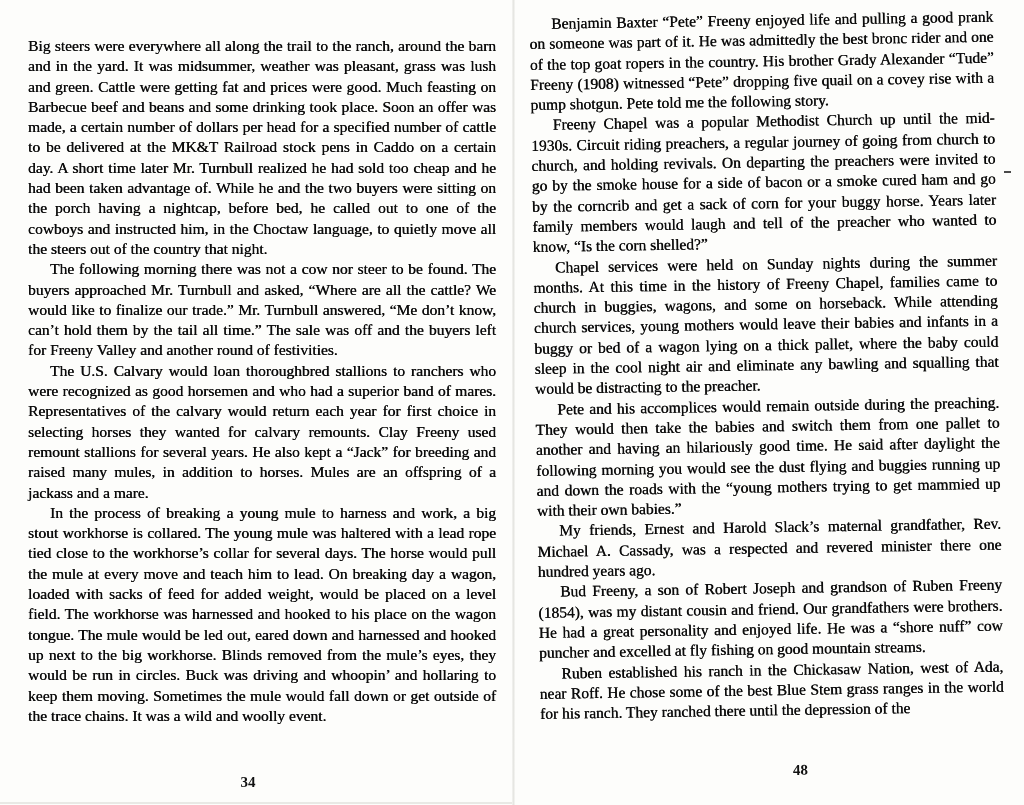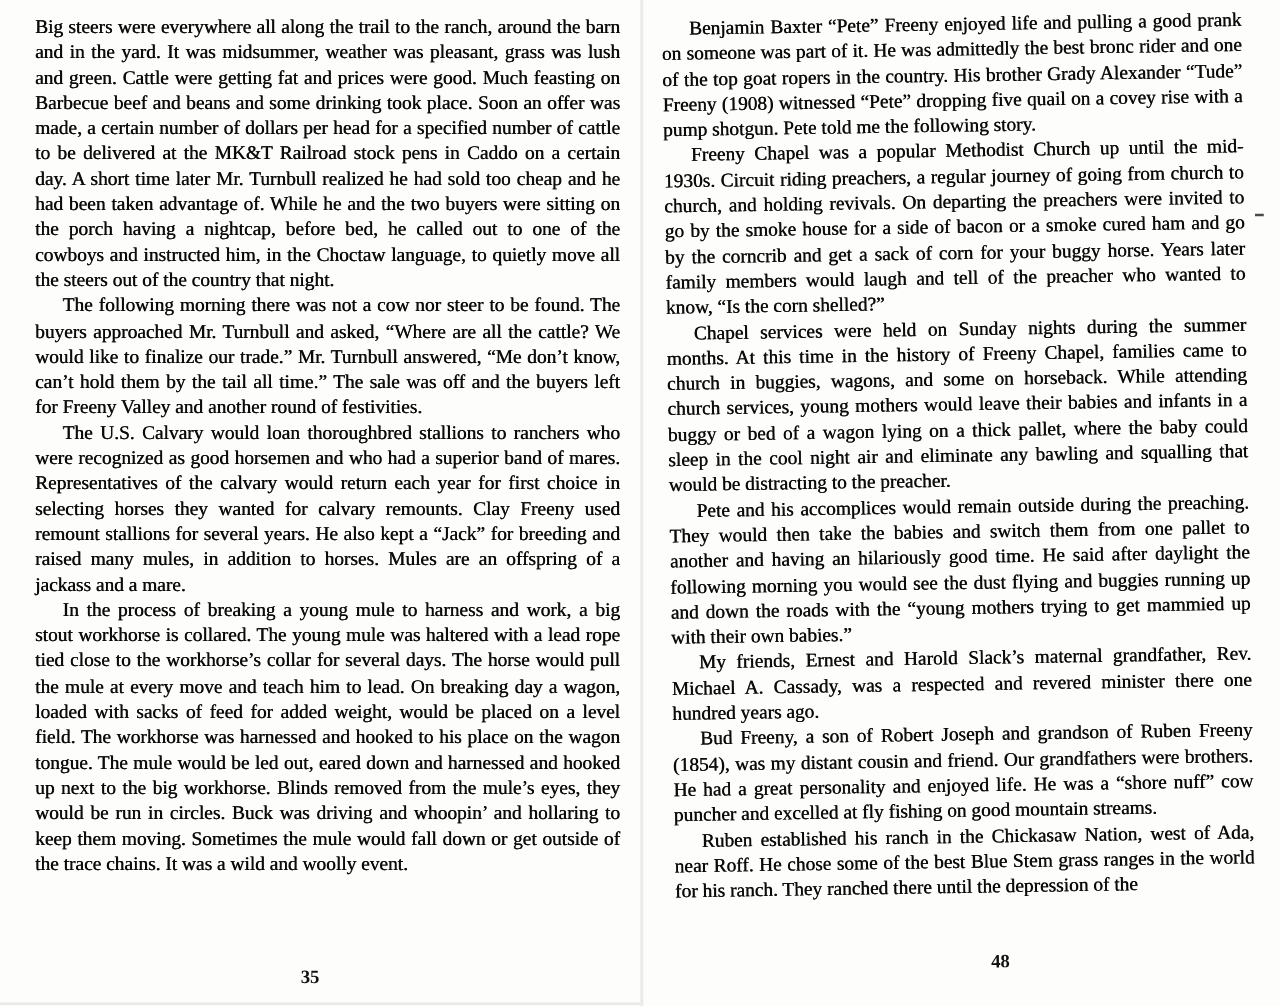--- a/index.html
+++ b/index.html
@@ -68,20 +68,21 @@
     text-shadow: 0.35px 0 0 currentColor;
     letter-spacing: 0;
   }
   .text-block p {
     margin: 0;
     padding: 0;
     text-indent: 22px;
   }
   .no-first-indent p:first-child {
     text-indent: 0;
+    margin-top: 24px;
   }
   .folio {
     position: absolute;
     font-size: 15px;
     font-weight: bold;
     color: #111111;
   }
   .folio-left {
     top: 762px;
     left: 0;
@@ -102,21 +103,21 @@
   <div class="bottom-edge"></div>
   <div class="edge-mark"></div>
 
   <section class="page page-left">
     <div class="text-block no-first-indent">
         <p>Big steers were everywhere all along the trail to the ranch, around the barn and in the yard. It was midsummer, weather was pleasant, grass was lush and green. Cattle were getting fat and prices were good. Much feasting on Barbecue beef and beans and some drinking took place. Soon an offer was made, a certain number of dollars per head for a specified number of cattle to be delivered at the MK&amp;T Railroad stock pens in Caddo on a certain day. A short time later Mr. Turnbull realized he had sold too cheap and he had been taken advantage of. While he and the two buyers were sitting on the porch having a nightcap, before bed, he called out to one of the cowboys and instructed him, in the Choctaw language, to quietly move all the steers out of the country that night.</p>
         <p>The following morning there was not a cow nor steer to be found. The buyers approached Mr. Turnbull and asked, “Where are all the cattle? We would like to finalize our trade.” Mr. Turnbull answered, “Me don’t know, can’t hold them by the tail all time.” The sale was off and the buyers left for Freeny Valley and another round of festivities.</p>
         <p>The U.S. Calvary would loan thoroughbred stallions to ranchers who were recognized as good horsemen and who had a superior band of mares. Representatives of the calvary would return each year for first choice in selecting horses they wanted for calvary remounts. Clay Freeny used remount stallions for several years. He also kept a “Jack” for breeding and raised many mules, in addition to horses. Mules are an offspring of a jackass and a mare.</p>
         <p>In the process of breaking a young mule to harness and work, a big stout workhorse is collared. The young mule was haltered with a lead rope tied close to the workhorse’s collar for several days. The horse would pull the mule at every move and teach him to lead. On breaking day a wagon, loaded with sacks of feed for added weight, would be placed on a level field. The workhorse was harnessed and hooked to his place on the wagon tongue. The mule would be led out, eared down and harnessed and hooked up next to the big workhorse. Blinds removed from the mule’s eyes, they would be run in circles. Buck was driving and whoopin’ and hollaring to keep them moving. Sometimes the mule would fall down or get outside of the trace chains. It was a wild and woolly event.</p>
       </div>
-    <div class="folio folio-left">35</div>
+    <div class="folio folio-left">34</div>
   </section>
 
   <section class="page page-right">
     <div class="text-block">
         <p>Benjamin Baxter “Pete” Freeny enjoyed life and pulling a good prank on someone was part of it. He was admittedly the best bronc rider and one of the top goat ropers in the country. His brother Grady Alexander “Tude” Freeny (1908) witnessed “Pete” dropping five quail on a covey rise with a pump shotgun. Pete told me the following story.</p>
         <p>Freeny Chapel was a popular Methodist Church up until the mid-1930s. Circuit riding preachers, a regular journey of going from church to church, and holding revivals. On departing the preachers were invited to go by the smoke house for a side of bacon or a smoke cured ham and go by the corncrib and get a sack of corn for your buggy horse. Years later family members would laugh and tell of the preacher who wanted to know, “Is the corn shelled?”</p>
         <p>Chapel services were held on Sunday nights during the summer months. At this time in the history of Freeny Chapel, families came to church in buggies, wagons, and some on horseback. While attending church services, young mothers would leave their babies and infants in a buggy or bed of a wagon lying on a thick pallet, where the baby could sleep in the cool night air and eliminate any bawling and squalling that would be distracting to the preacher.</p>
         <p>Pete and his accomplices would remain outside during the preaching. They would then take the babies and switch them from one pallet to another and having an hilariously good time. He said after daylight the following morning you would see the dust flying and buggies running up and down the roads with the “young mothers trying to get mammied up with their own babies.”</p>
         <p>My friends, Ernest and Harold Slack’s maternal grandfather, Rev. Michael A. Cassady, was a respected and revered minister there one hundred years ago.</p>
         <p>Bud Freeny, a son of Robert Joseph and grandson of Ruben Freeny (1854), was my distant cousin and friend. Our grandfathers were brothers. He had a great personality and enjoyed life. He was a “shore nuff” cow puncher and excelled at fly fishing on good mountain streams.</p>

